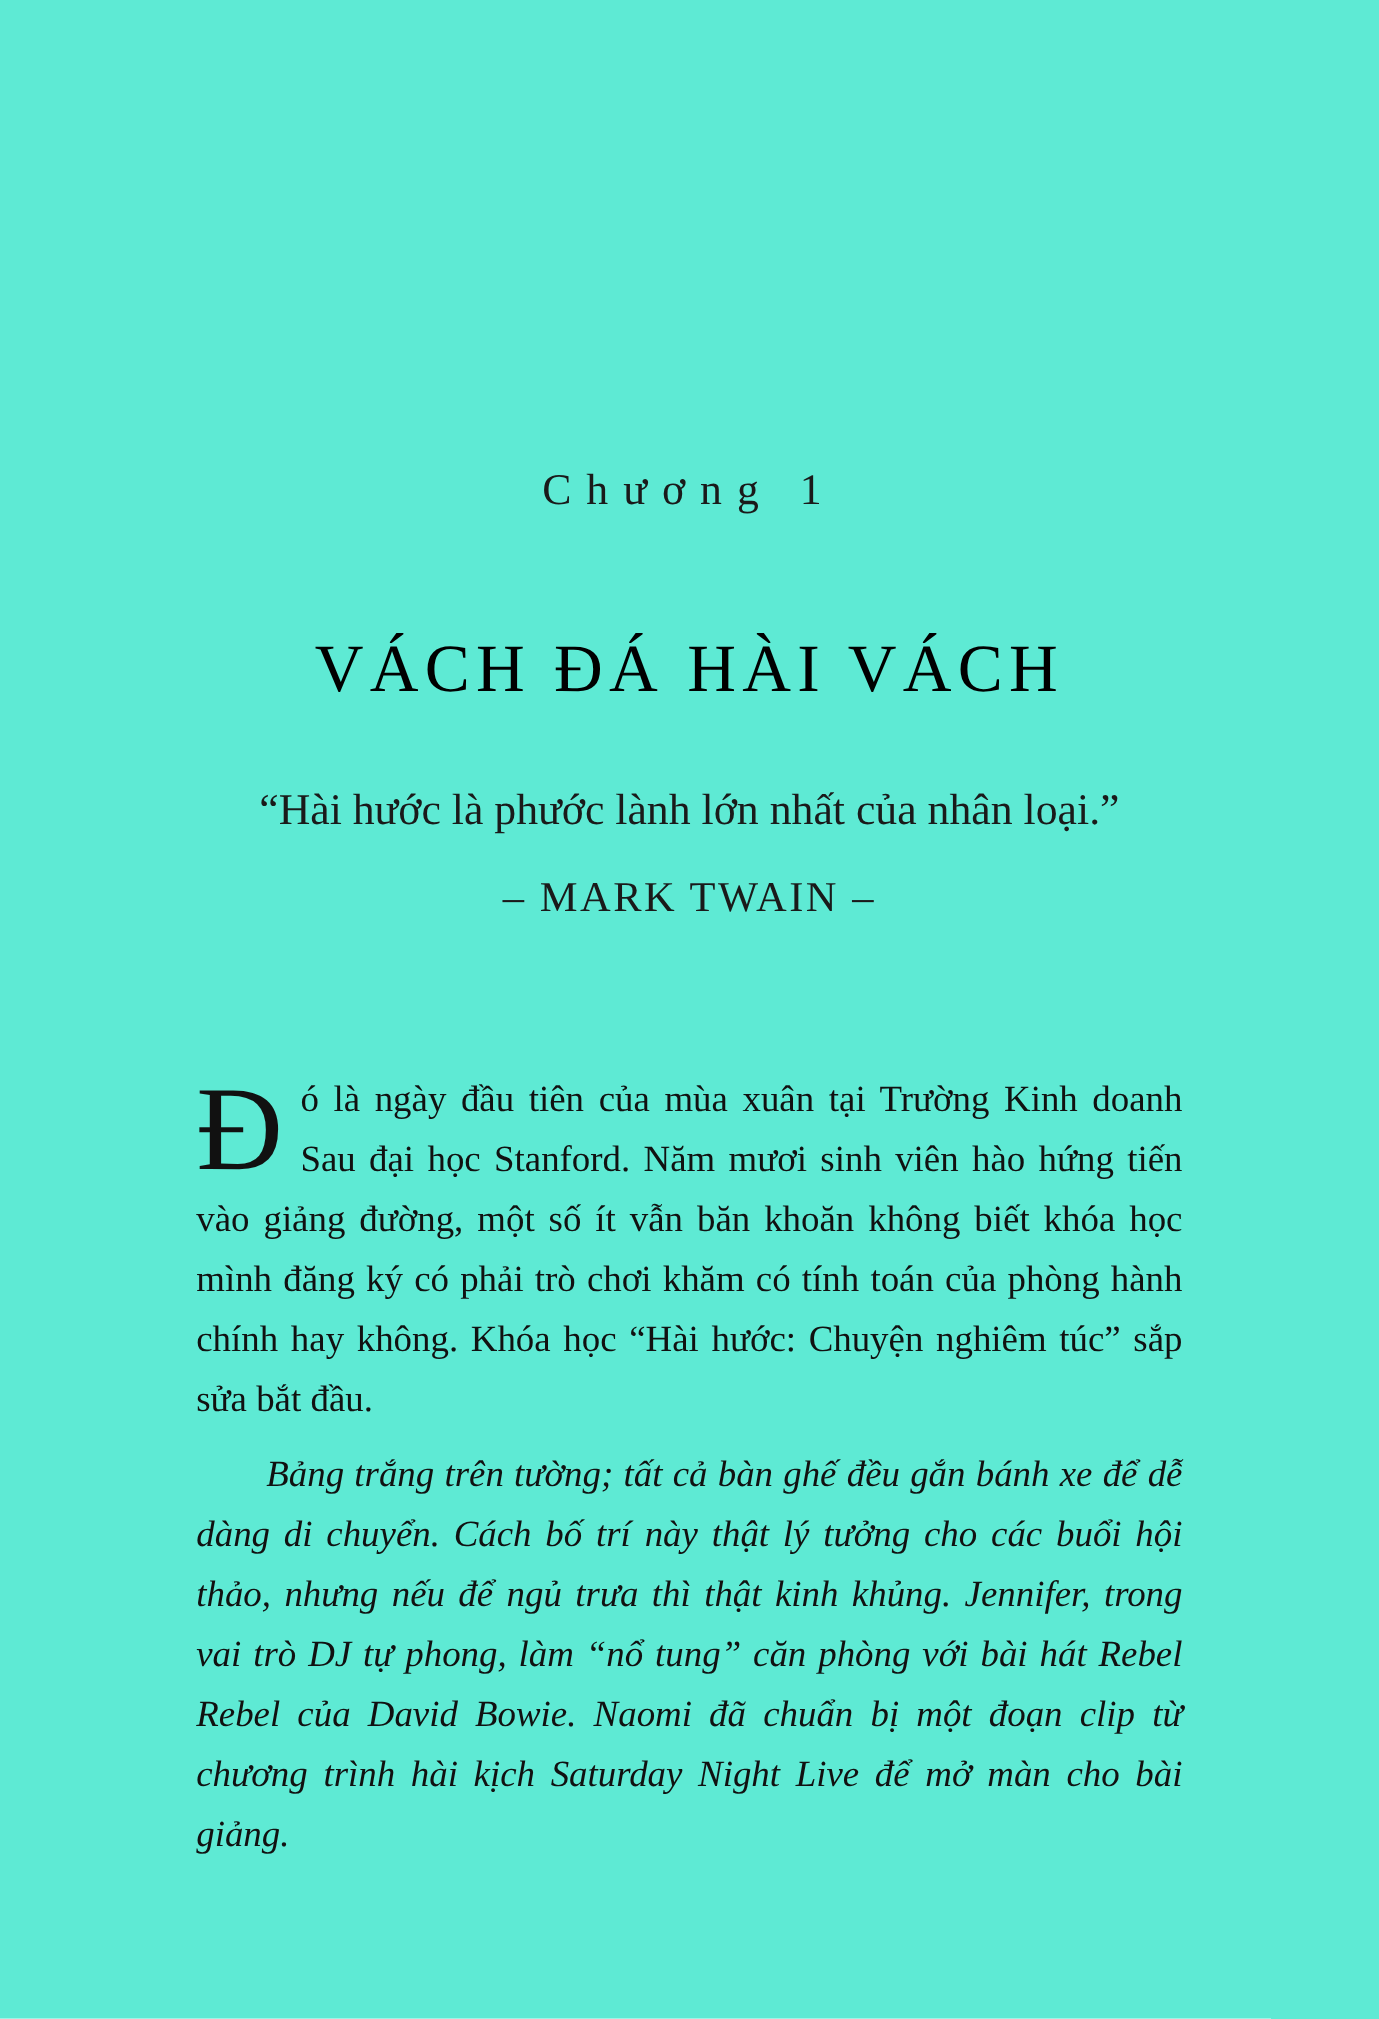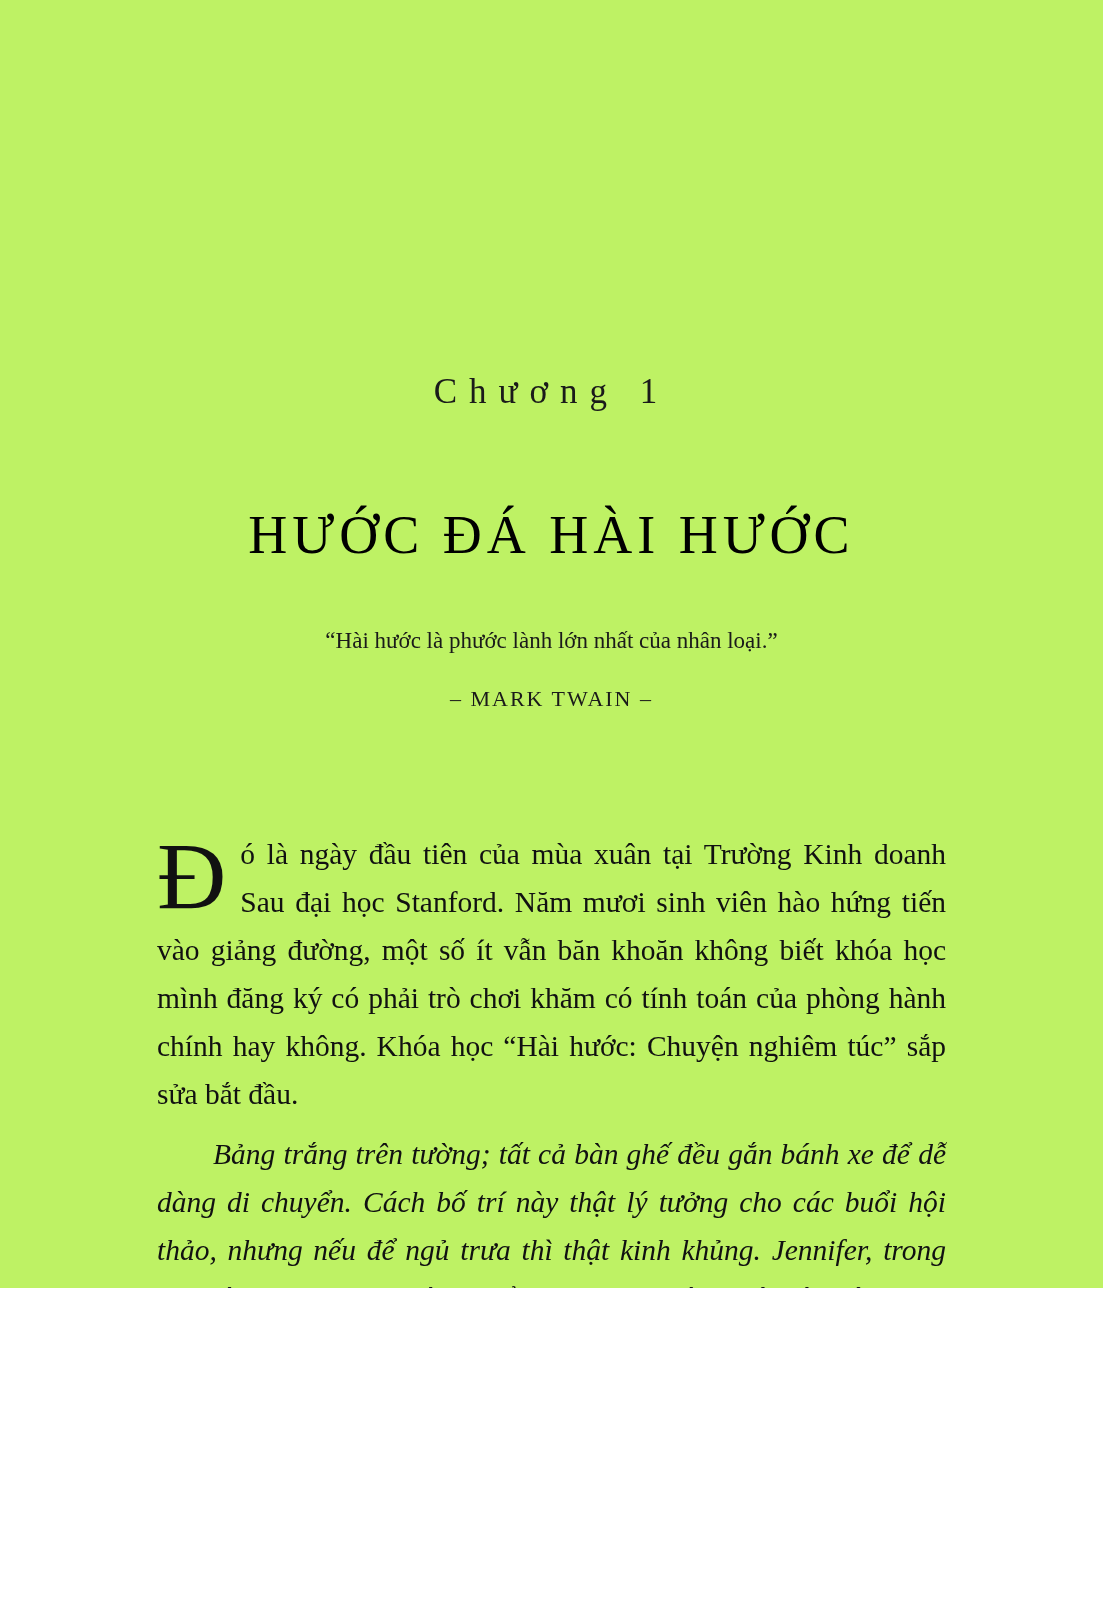--- a/index.html
+++ b/index.html
@@ -3,23 +3,23 @@
 <meta charset="utf-8">
 <style>
   html, body {
     margin: 0;
     padding: 0;
     background: #ffffff;
   }
   .page {
     position: relative;
     width: 1103px;
-    height: 1288px;
+    height: 1615px;
     margin: 0 auto;
-    background: #bef264;
+    background: #5eead4;
     color: #111111;
     font-family: "Liberation Serif", "DejaVu Serif", serif;
     box-sizing: border-box;
     padding: 372px 157px 0 157px;
     overflow: hidden;
   }
   .chapter-label {
     text-align: center;
     font-size: 35px;
     letter-spacing: 12px;
@@ -31,27 +31,27 @@
     text-align: center;
     font-size: 54px;
     letter-spacing: 5px;
     font-weight: 400;
     color: #000000;
     margin: 0 0 62px 0;
     white-space: nowrap;
   }
   .epigraph {
     text-align: center;
-    font-size: 23px;
+    font-size: 35px;
     color: #1a1a1a;
     margin: 0 0 32px 0;
   }
   .attribution {
     text-align: center;
-    font-size: 22px;
+    font-size: 34px;
     letter-spacing: 2px;
     color: #1a1a1a;
     margin: 0 0 118px 0;
   }
   .body-para {
     font-size: 29.5px;
     line-height: 48px;
     text-align: justify;
     color: #111111;
     margin: 0 0 10px 0;
@@ -71,21 +71,21 @@
     color: #111111;
   }
 </style>
 </head>
 <body>
 
 <div class="page">
 
   <div class="chapter-label">Chương 1</div>
 
-  <h1 class="chapter-title">HƯỚC ĐÁ HÀI HƯỚC</h1>
+  <h1 class="chapter-title">VÁCH ĐÁ HÀI VÁCH</h1>
 
   <div class="epigraph">“Hài hước là phước lành lớn nhất của nhân loại.”</div>
 
   <div class="attribution">– MARK TWAIN –</div>
 
   <p class="body-para first">
     <span class="dropcap">Đ</span><span>ó là ngày đầu tiên của mùa xuân tại Trường Kinh doanh Sau đại học Stanford. Năm mươi sinh viên hào hứng tiến vào giảng đường, một số ít vẫn băn khoăn không biết khóa học mình đăng ký có phải trò chơi khăm có tính toán của phòng hành chính hay không. Khóa học “Hài hước: Chuyện nghiêm túc” sắp sửa bắt đầu.</span>
   </p>
 
   <p class="body-para indented">Bảng trắng trên tường; tất cả bàn ghế đều gắn bánh xe để dễ dàng di chuyển. Cách bố trí này thật lý tưởng cho các buổi hội thảo, nhưng nếu để ngủ trưa thì thật kinh khủng. Jennifer, trong vai trò DJ tự phong, làm “nổ tung” căn phòng với bài hát Rebel Rebel của David Bowie. Naomi đã chuẩn bị một đoạn clip từ chương trình hài kịch Saturday Night Live để mở màn cho bài giảng.</p>

